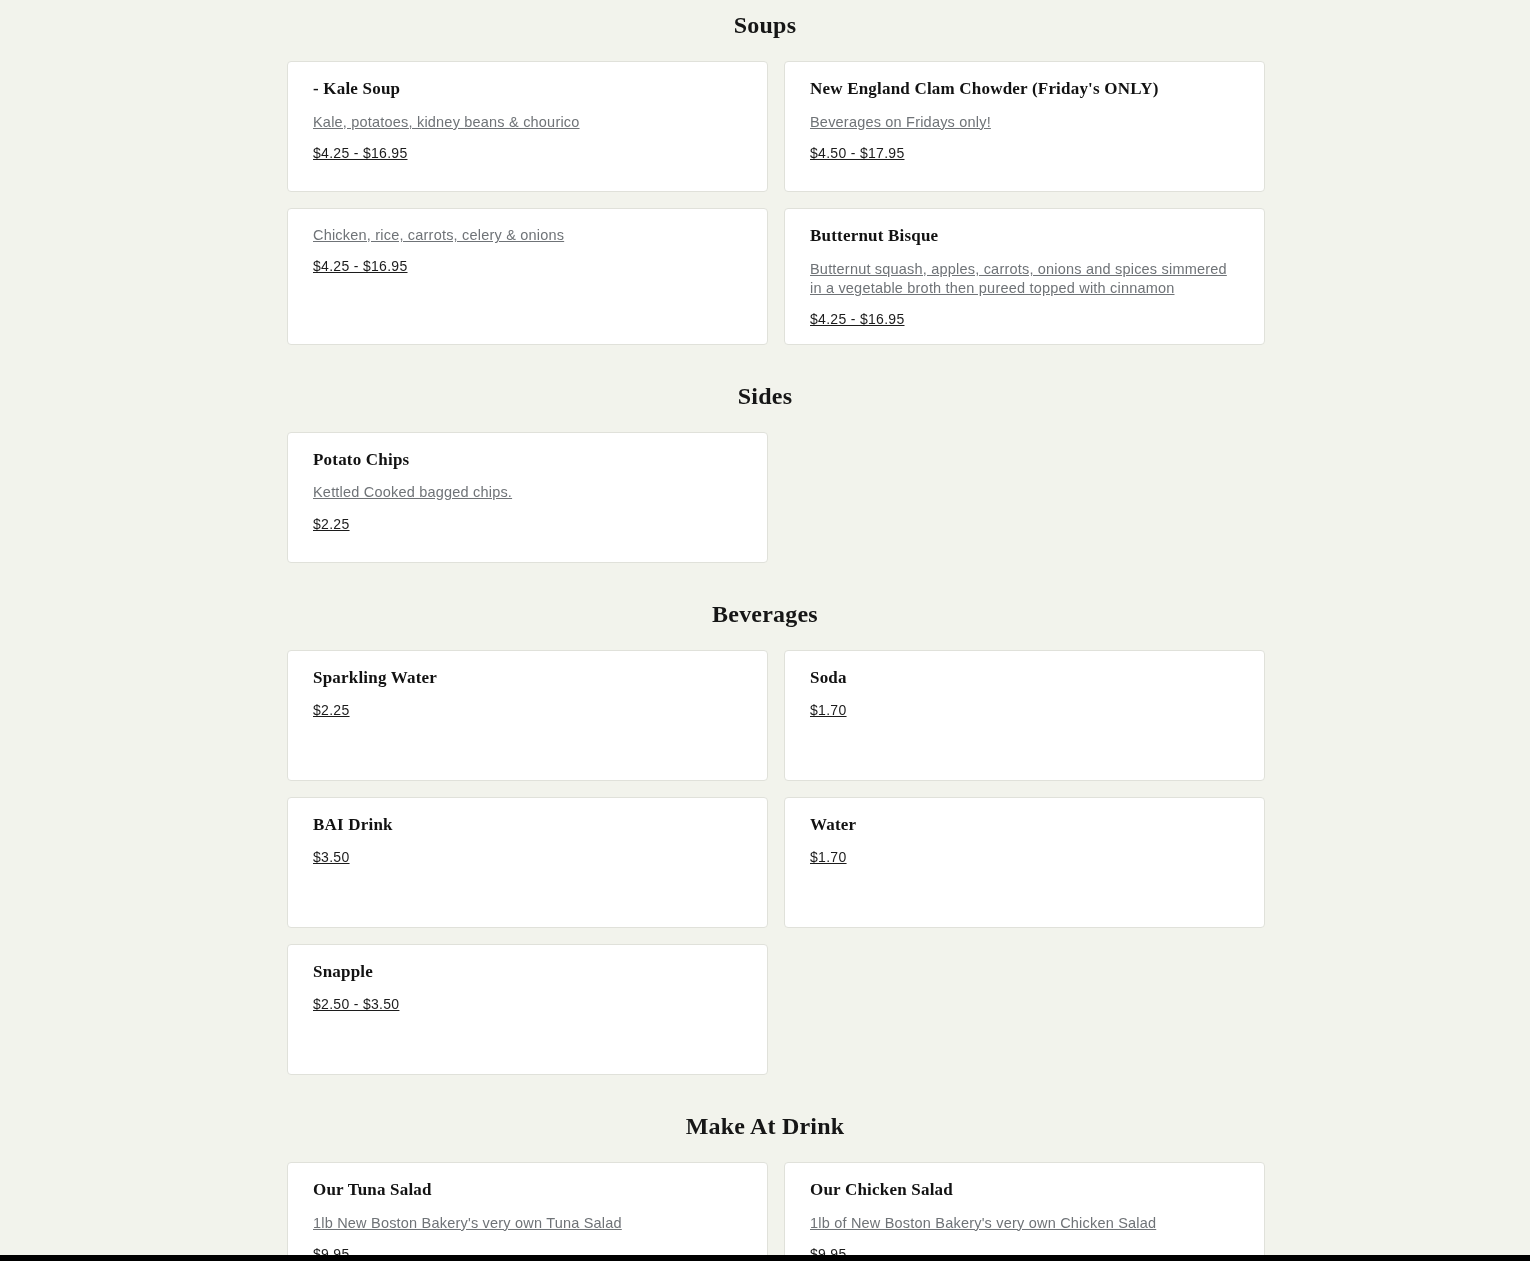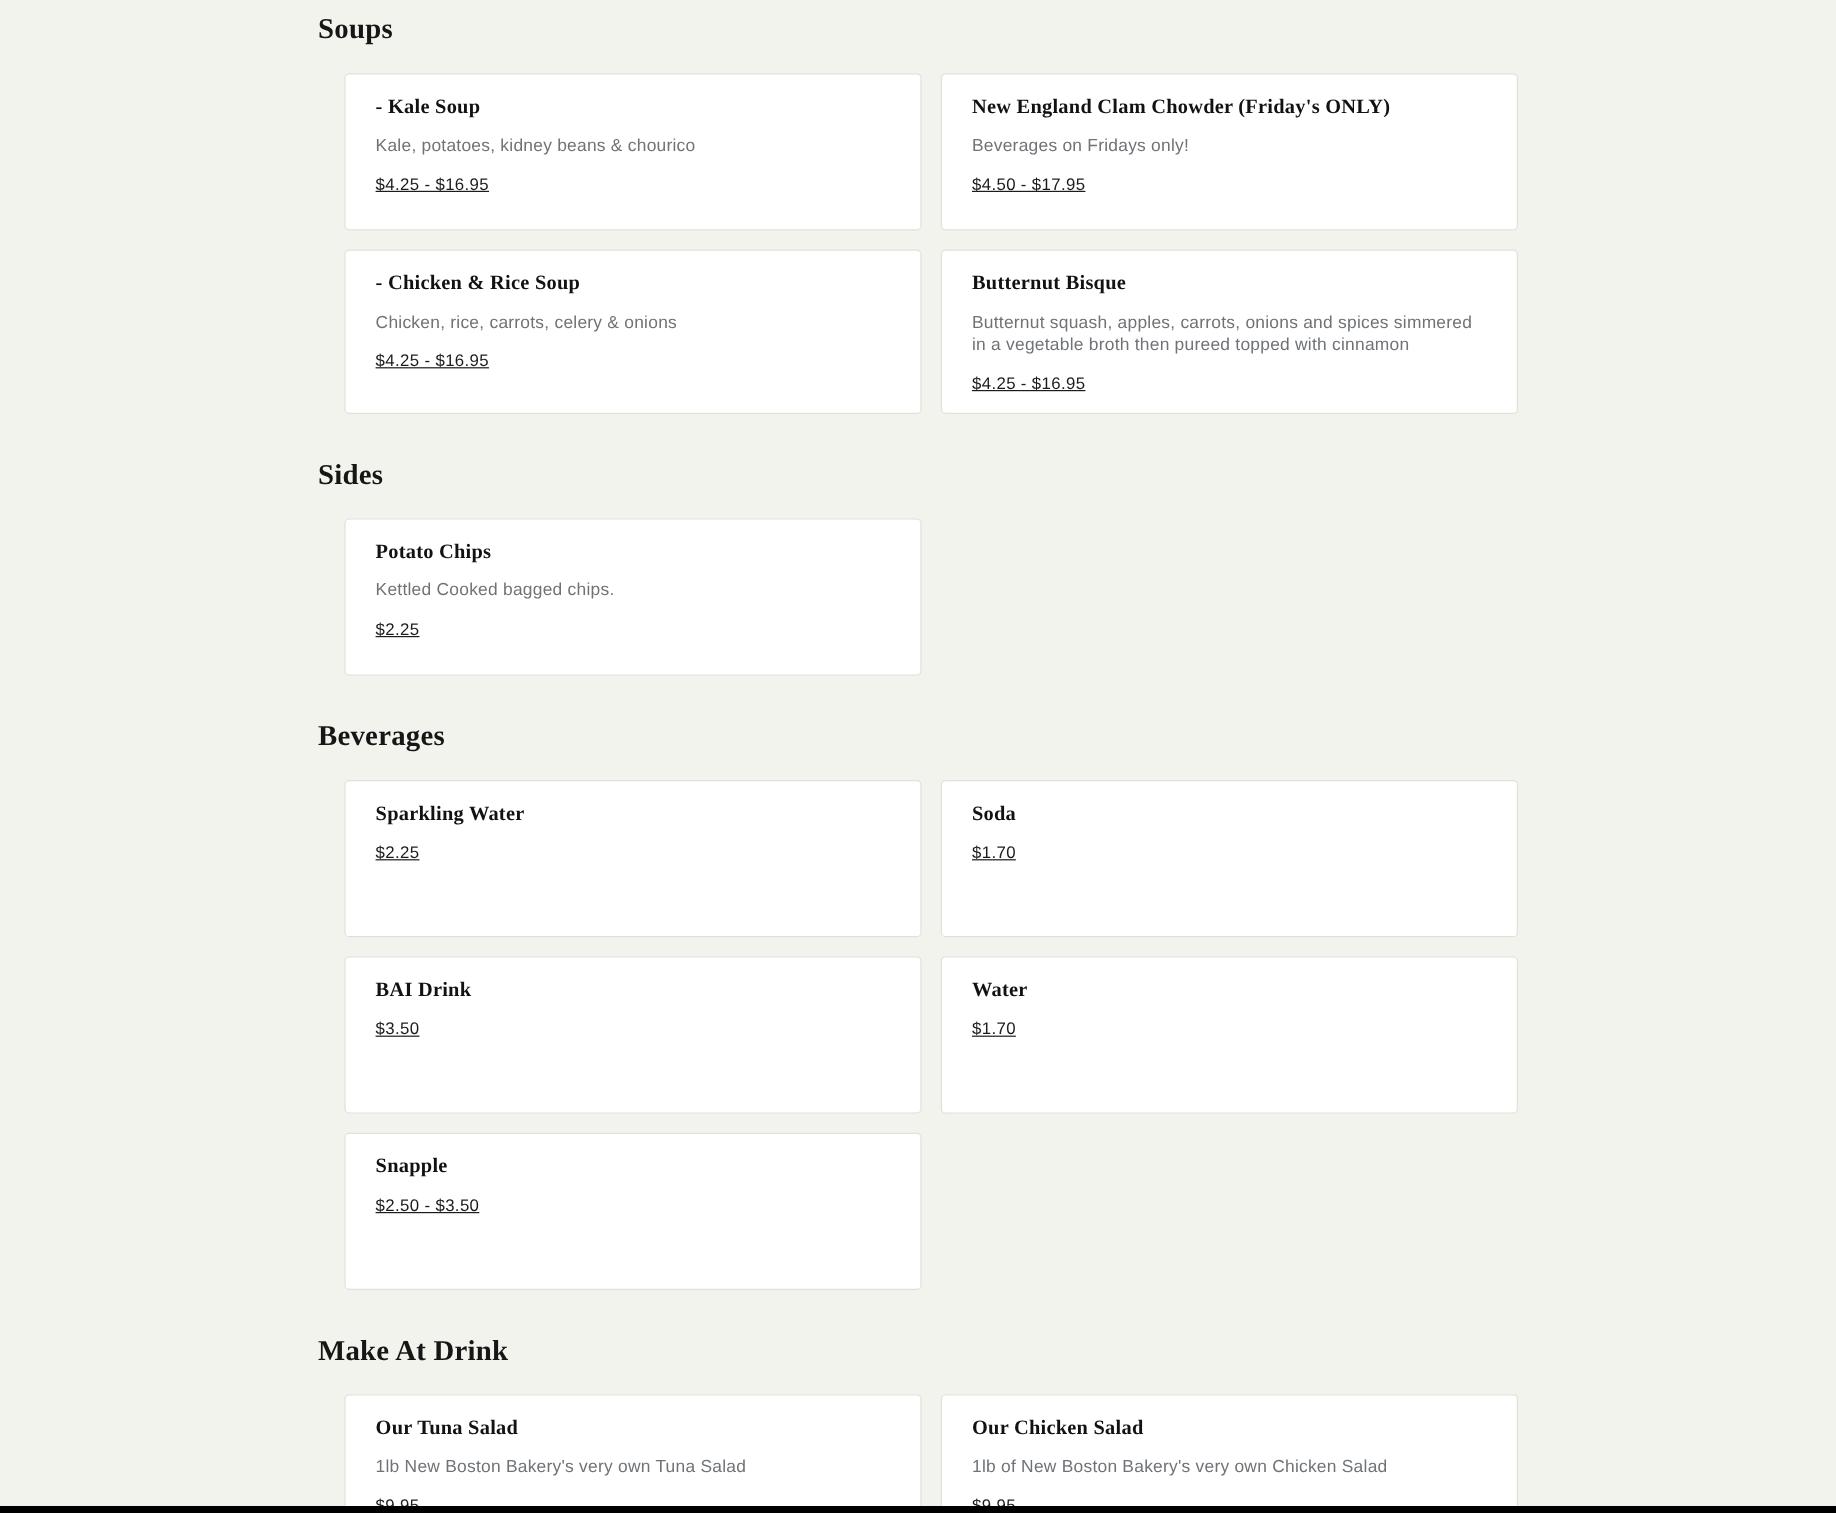--- a/index.html
+++ b/index.html
@@ -29,20 +29,21 @@
   }
   .menu-section { margin-bottom: 36px; }
   .section-heading {
     font-family: "Liberation Serif", "DejaVu Serif", serif;
     font-weight: 700;
     font-size: 24px;
     line-height: 1.3;
     color: var(--heading);
     letter-spacing: 0.2px;
     margin: 0 0 20px 0;
+    text-align: center;
   }
   .items-grid {
     display: grid;
     grid-template-columns: 1fr 1fr;
     column-gap: 16px;
     row-gap: 16px;
     margin-left: 22px;
   }
   .item-card {
     background: var(--card-bg);
@@ -60,20 +61,21 @@
     color: var(--title);
     letter-spacing: 0.2px;
     margin: 0 0 13px 0;
   }
   .item-desc {
     font-size: 14.5px;
     line-height: 1.32;
     color: var(--desc);
     letter-spacing: 0.2px;
     margin: 0 0 13px 0;
+    text-decoration: underline;
   }
   .item-price {
     font-size: 14px;
     color: var(--price);
     letter-spacing: 0.3px;
     margin: 0;
     text-decoration: underline;
   }
   .footer-bar {
     position: fixed;
@@ -99,21 +101,20 @@
     <p class="item-price">$4.25 - $16.95</p>
   </div>
 
   <div class="item-card">
     <h3 class="item-name">New England Clam Chowder (Friday's ONLY)</h3>
     <p class="item-desc">Beverages on Fridays only!</p>
     <p class="item-price">$4.50 - $17.95</p>
   </div>
 
   <div class="item-card">
-    <h3 class="item-name">- Chicken &amp; Rice Soup</h3>
     <p class="item-desc">Chicken, rice, carrots, celery &amp; onions</p>
     <p class="item-price">$4.25 - $16.95</p>
   </div>
 
   <div class="item-card">
     <h3 class="item-name">Butternut Bisque</h3>
     <p class="item-desc">Butternut squash, apples, carrots, onions and spices simmered in a vegetable broth then pureed topped with cinnamon</p>
     <p class="item-price">$4.25 - $16.95</p>
   </div>
 </div>

